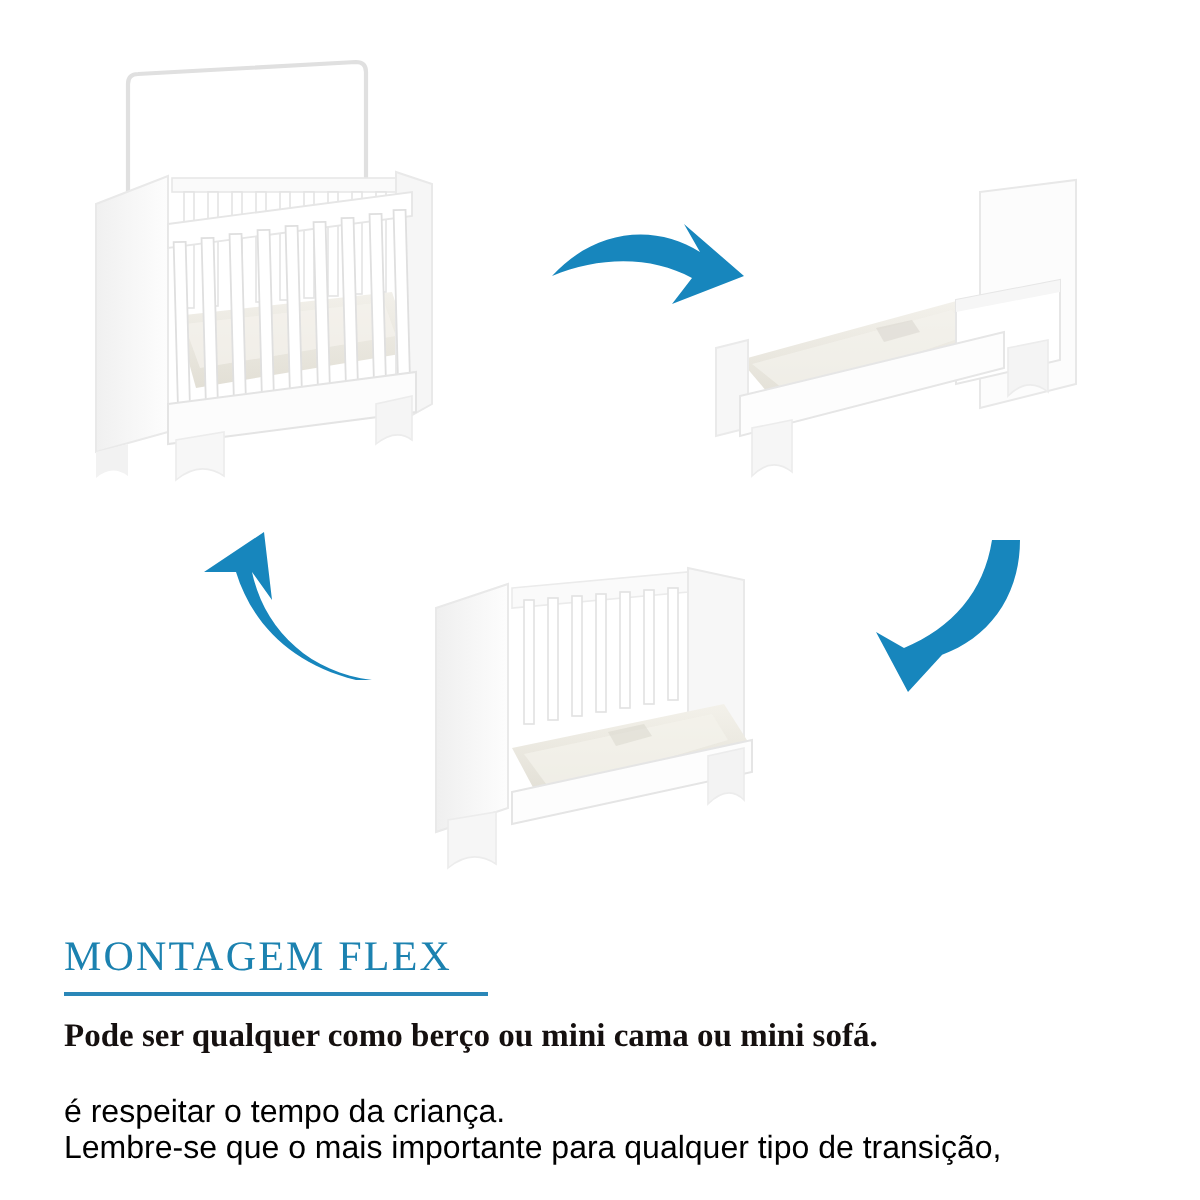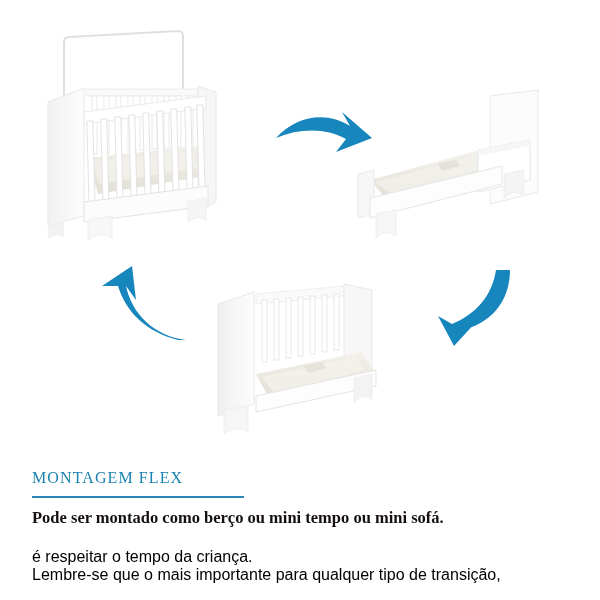--- a/index.html
+++ b/index.html
@@ -22,21 +22,21 @@
 
   
   .txt-wrap {
     position: absolute;
     left: 32px;
     top: 466px;
     width: 540px;
   }
   .heading {
     font-family: "Liberation Serif", serif;
-    font-size: 16px;
+    font-size: 21px;
     letter-spacing: 1.1px;
     color: #1c82b0;
     margin: 0;
     font-weight: 400;
     line-height: 24px;
   }
   .rule {
     width: 212px;
     height: 2px;
     background: #2a87b8;
@@ -211,21 +211,21 @@
 
   <div class="furn" style="left:98px; top:256px; width:100px; height:90px;">
     <svg width="100" height="90" viewBox="0 0 100 90">
       <path d="M88 84 C56 80 34 58 28 30 L38 44 L34 10 L4 30 L20 30 C28 56 48 76 80 84 Z" fill="#1786bd"></path>
     </svg>
   </div>
 
   <div class="txt-wrap">
     <h2 class="heading">MONTAGEM FLEX</h2>
     <div class="rule"></div>
-    <p class="lead">Pode ser montado como berço ou mini tempo ou mini sofá.</p>
+    <p class="lead">Pode ser qualquer como berço ou mini cama ou mini sofá.</p>
     <p class="note">
       </p>
       <div>é respeitar o tempo da criança.</div>
       <div>Lembre-se que o mais importante para qualquer tipo de transição,</div>
     <p></p>
   </div>
 
 </div>
 
 </body></html>

